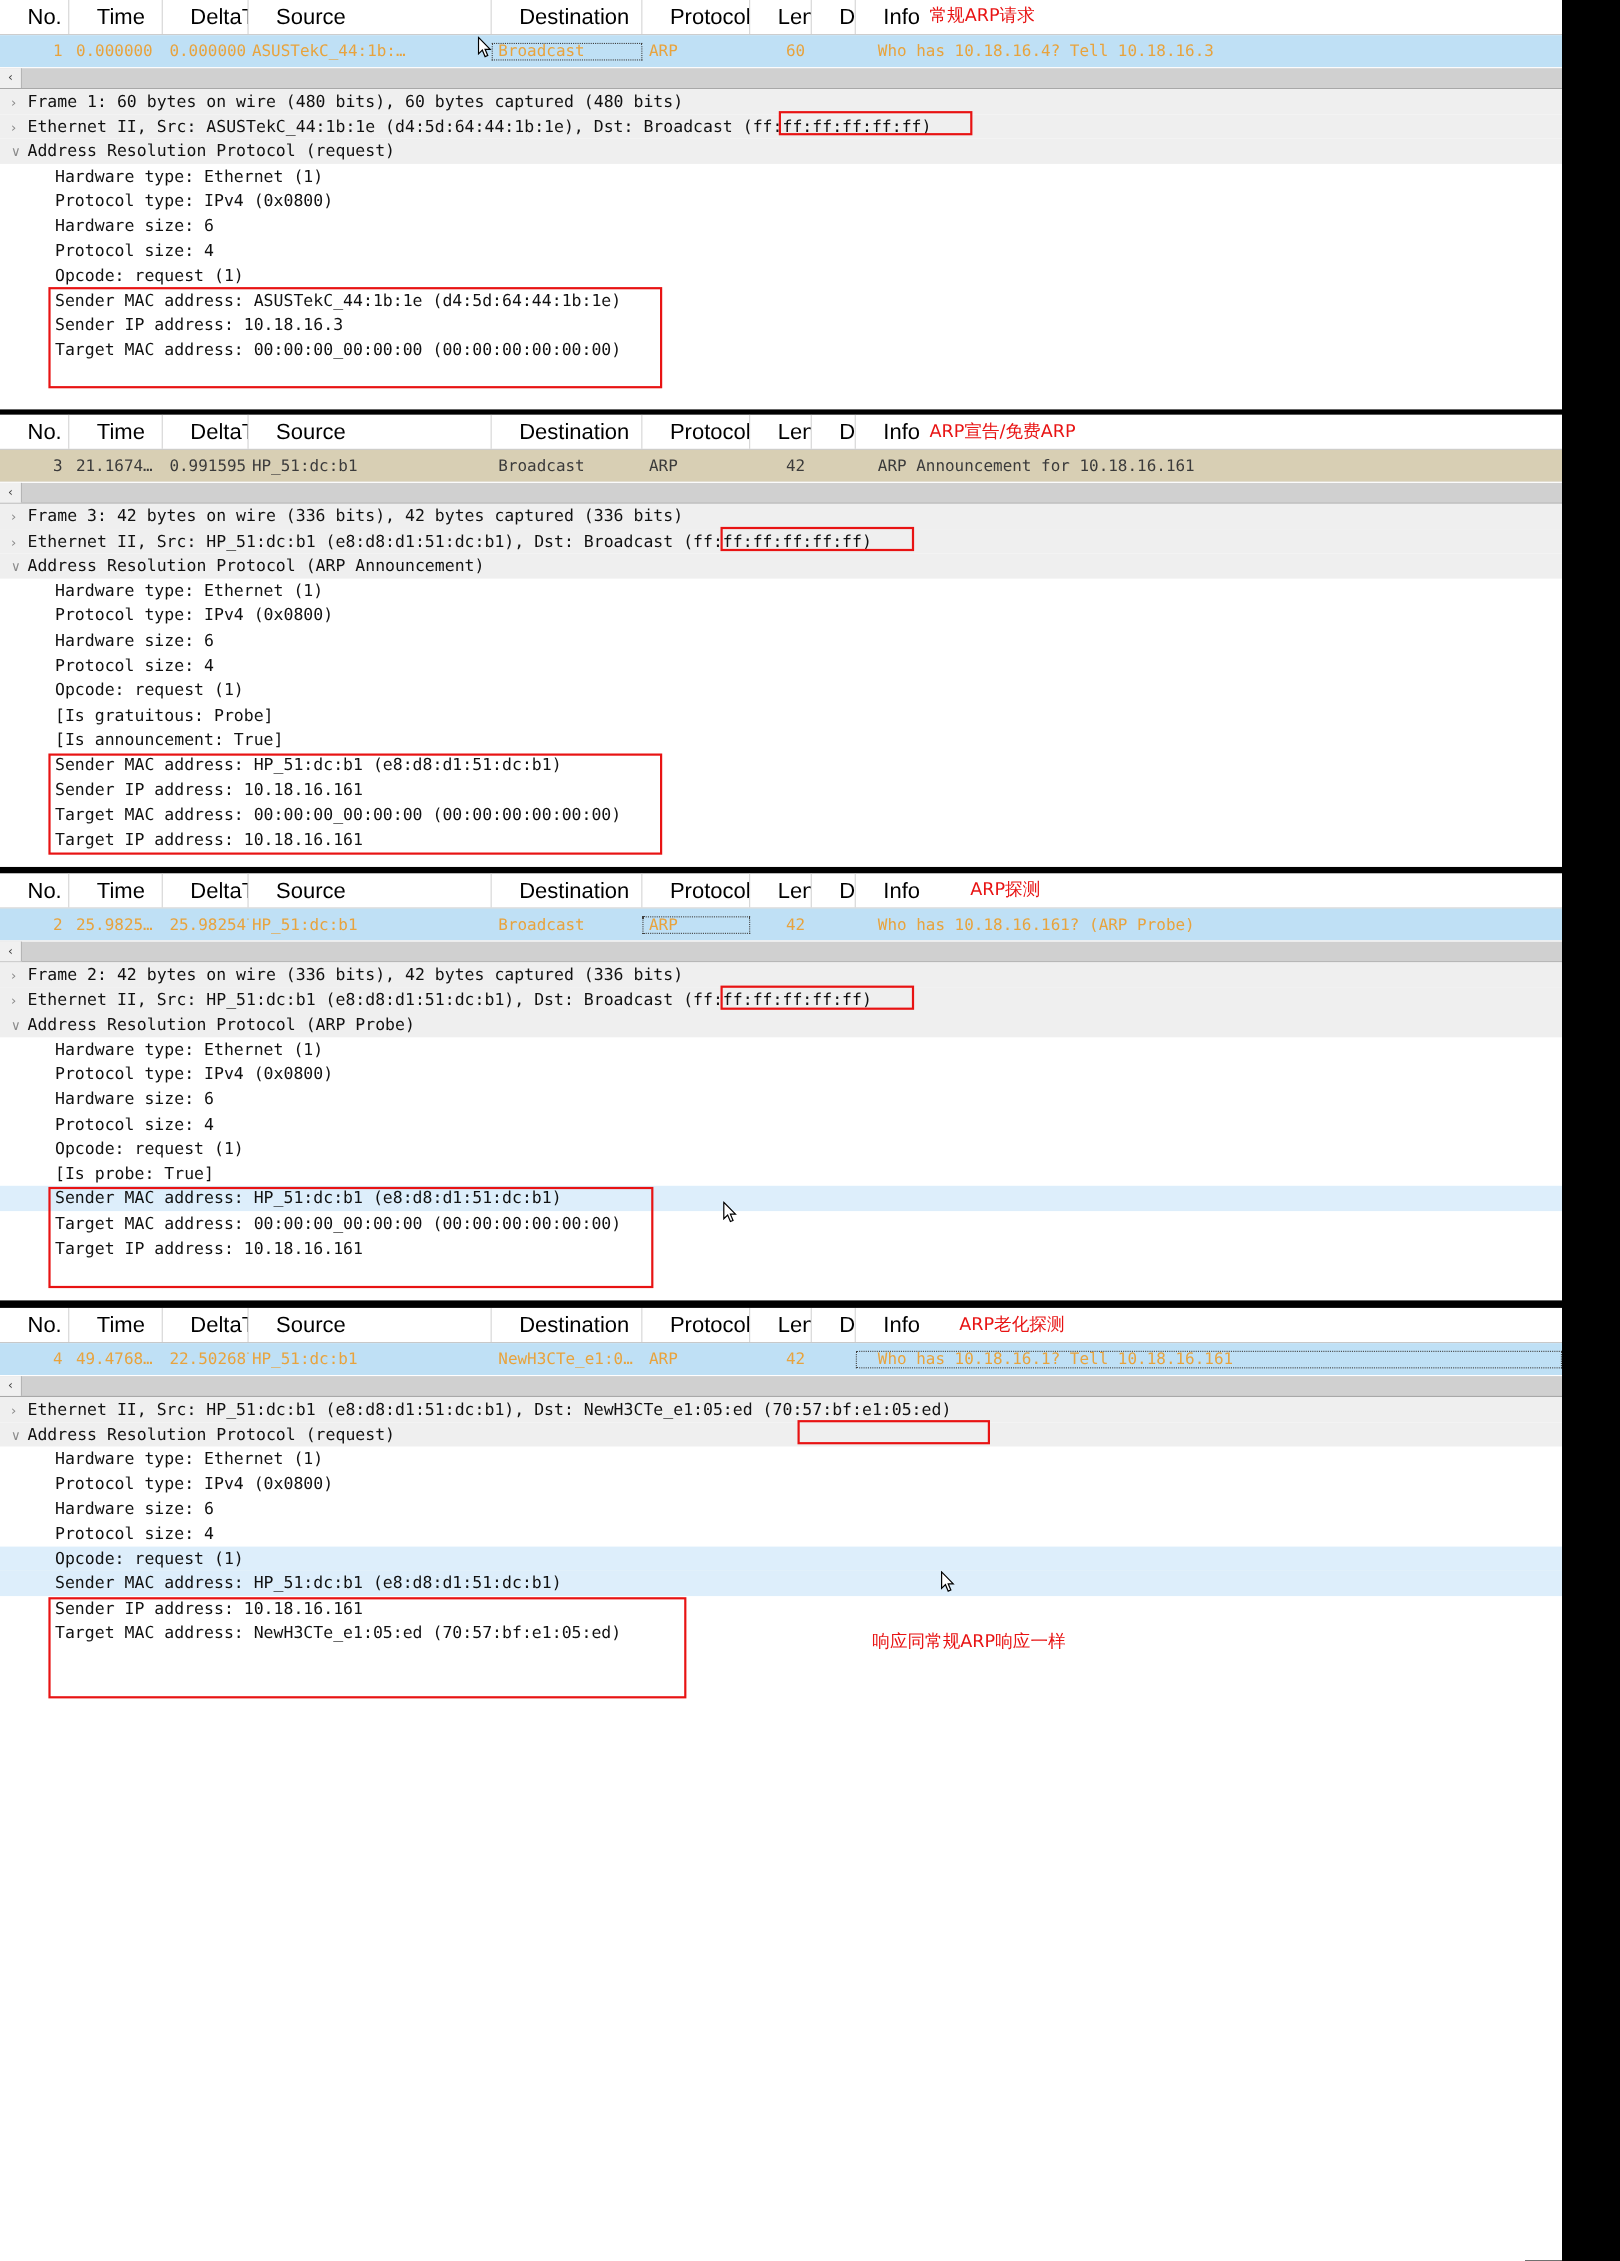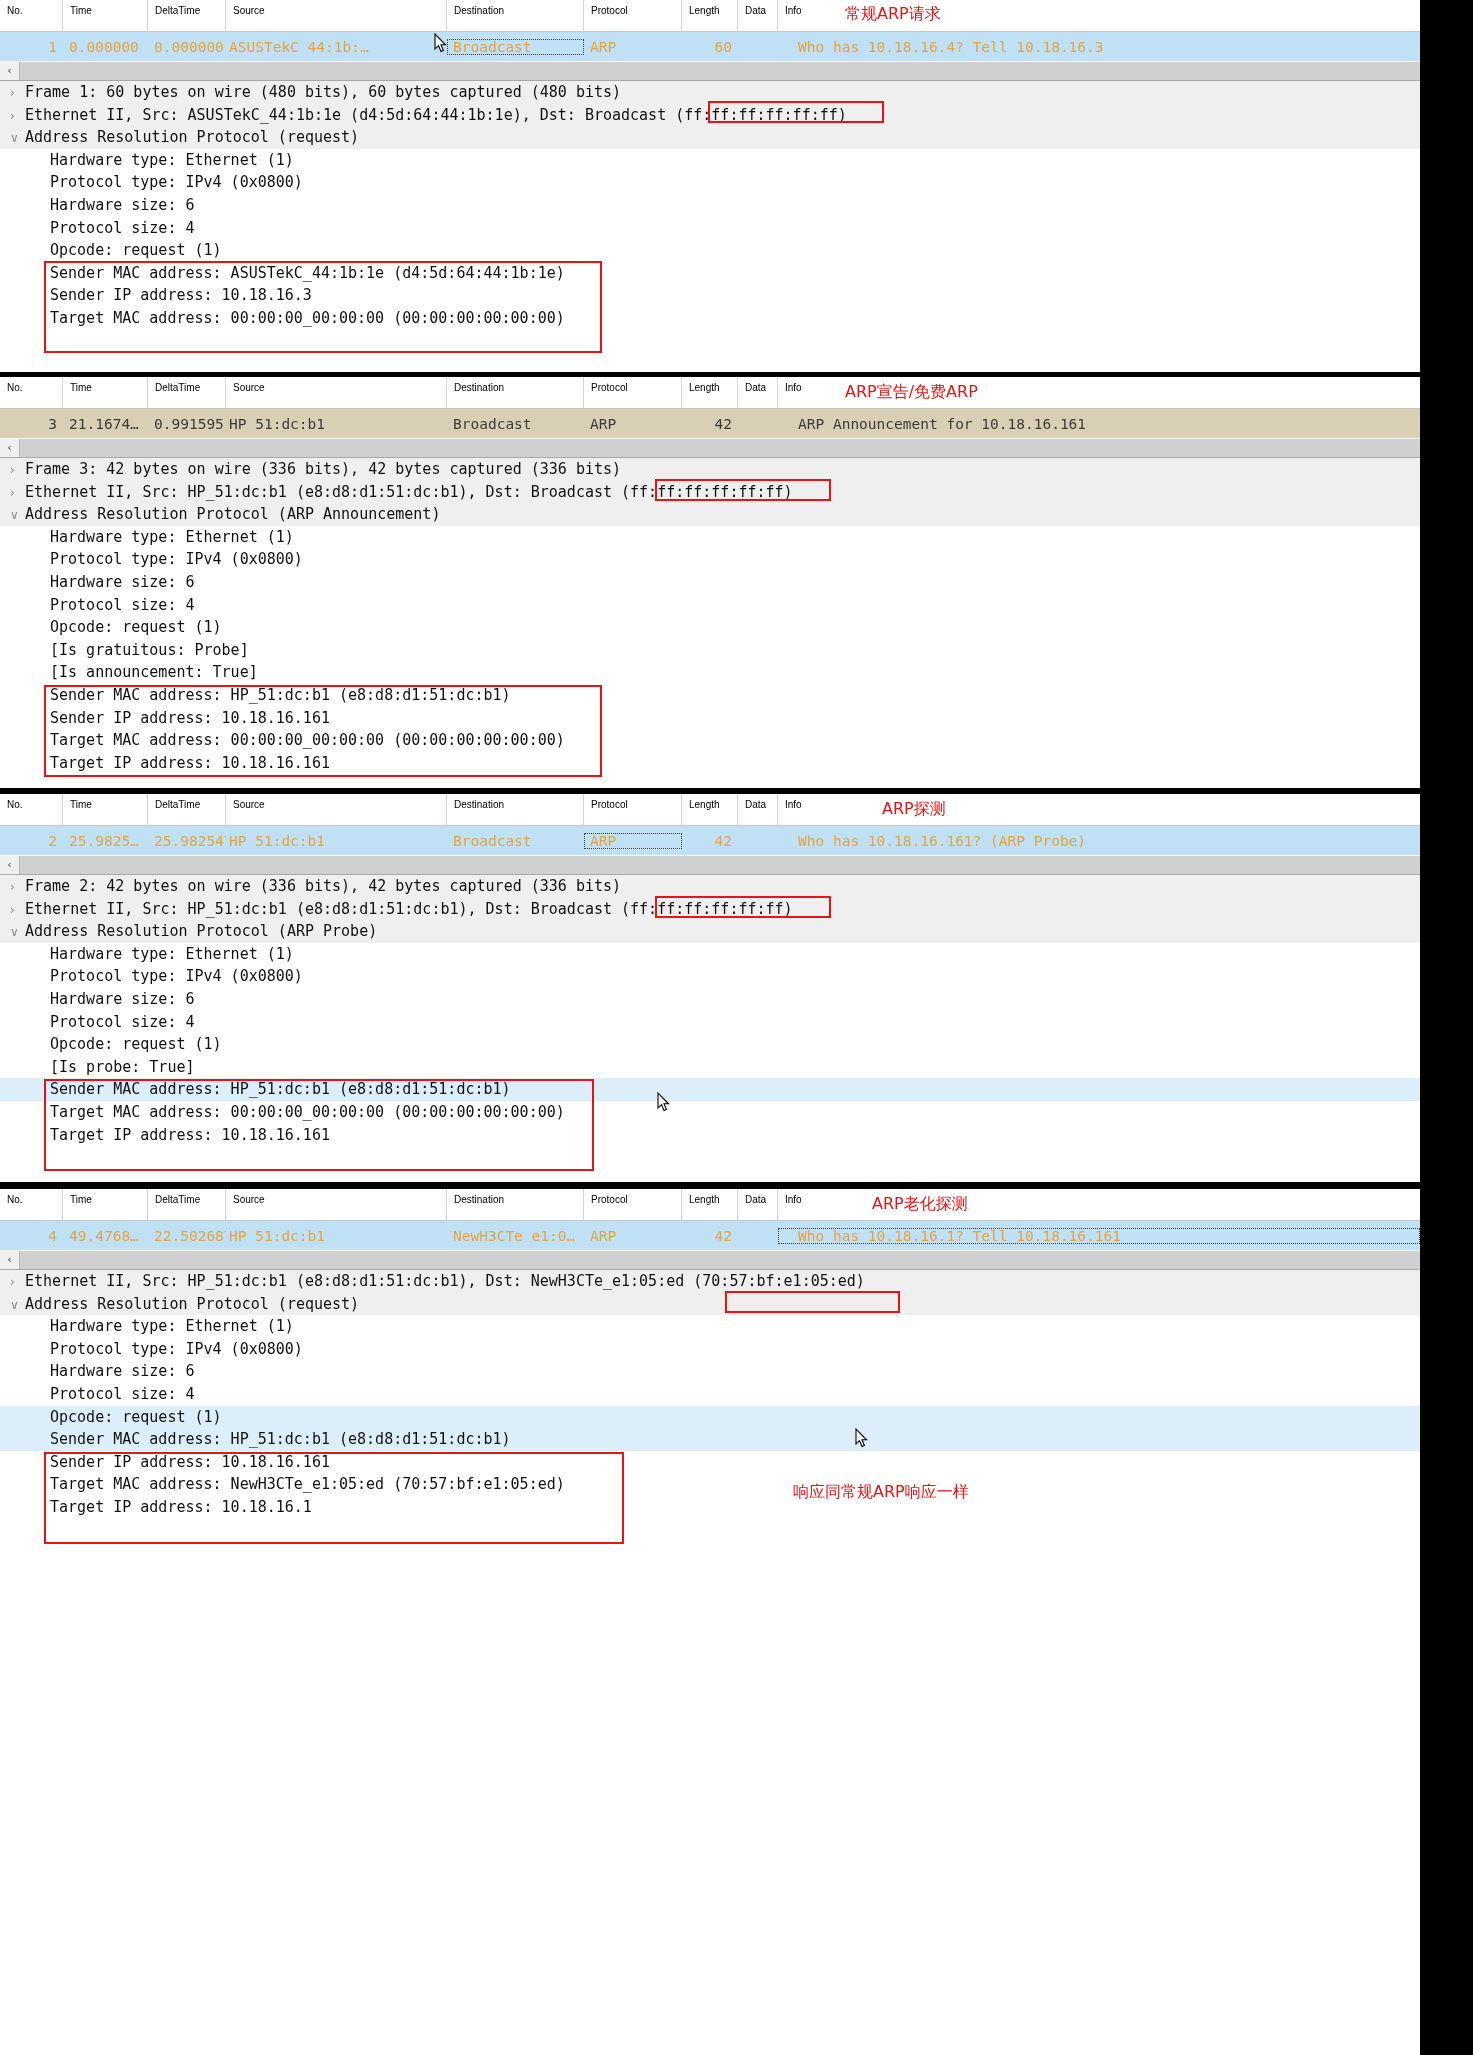--- a/index.html
+++ b/index.html
@@ -17,22 +17,22 @@
   
   .collist{
     display:flex;height:32px;background:#fff;
     border-bottom:1px solid #c8c8c8;
     box-sizing:border-box;
   }
   .collist .col{
     position:relative;
     border-right:1px solid #d4d4d4;
     box-sizing:border-box;
-    padding:5px 0 0 7px;
-    font-size:10px;color:#000;
+    padding:5px 0 0 25px;
+    font-size:20px;color:#000;
     white-space:nowrap;overflow:hidden;
     font-family:"Liberation Sans",sans-serif;
   }
   .collist .col.nb{border-right:none;}
 
   
   .pktrow{
     display:flex;height:29px;align-items:center;
     font-family:"DejaVu Sans Mono","Liberation Mono",monospace;
     font-size:14.5px;
@@ -301,21 +301,20 @@
     <div class="trow grey ind0"><span class="arrow">›</span><span>Ethernet II, Src: HP_51:dc:b1 (e8:d8:d1:51:dc:b1), Dst: NewH3CTe_e1:05:ed (70:57:bf:e1:05:ed)</span></div>
     <div class="trow grey ind0"><span class="arrow">∨</span><span>Address Resolution Protocol (request)</span></div>
     <div class="trow ind1"><span>Hardware type: Ethernet (1)</span></div>
     <div class="trow ind1"><span>Protocol type: IPv4 (0x0800)</span></div>
     <div class="trow ind1"><span>Hardware size: 6</span></div>
     <div class="trow ind1"><span>Protocol size: 4</span></div>
     <div class="trow hl ind1"><span>Opcode: request (1)</span></div>
     <div class="trow hl ind1"><span>Sender MAC address: HP_51:dc:b1 (e8:d8:d1:51:dc:b1)</span></div>
     <div class="trow ind1"><span>Sender IP address: 10.18.16.161</span></div>
     <div class="trow ind1"><span>Target MAC address: NewH3CTe_e1:05:ed (70:57:bf:e1:05:ed)</span></div>
-    <div class="trow ind1"><span>Target IP address: 10.18.16.1</span></div>
   </div>
 </div>
 
 <div class="rbox" style="left:725px;top:1291px;width:175px;height:22px;"></div>
 <div class="rbox" style="left:44px;top:1452px;width:580px;height:92px;"></div>
 <div class="rnote" style="left:872px;top:1194px;">ARP老化探测</div>
 <div class="rnote" style="left:793px;top:1482px;">响应同常规ARP响应一样</div>
 <div class="cursor" style="left:855px;top:1428px;">
   <svg width="14" height="20" viewBox="0 0 14 20">
         <path d="M1,1 L1,16 L4.5,12.6 L7,18.5 L9.4,17.5 L7,11.8 L11.6,11.8 Z" fill="#fff" stroke="#000" stroke-width="1.1"></path>

